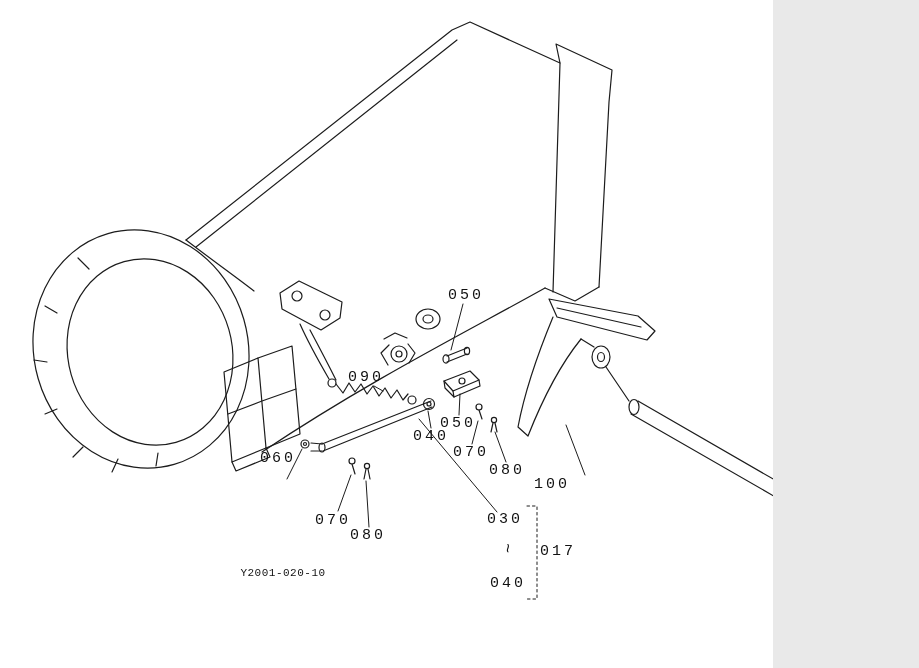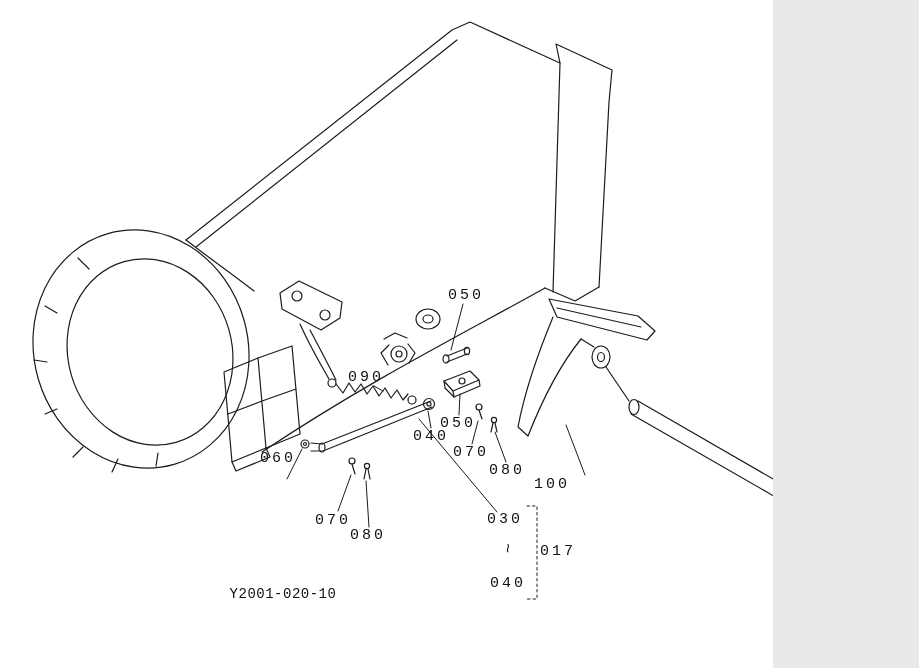--- a/index.html
+++ b/index.html
@@ -35,23 +35,23 @@
   #lab-080a{left:507px;top:470px}
   #lab-060{left:278px;top:458px}
   #lab-070b{left:333px;top:520px}
   #lab-080b{left:368px;top:535px}
   #lab-020{left:505px;top:519px}
   #lab-tilde{left:506px;top:548px;letter-spacing:0;font-size:17px;transform:translate(-50%,-50%) rotate(90deg)}
   #lab-010{left:558px;top:551px}
   #lab-040b{left:508px;top:583px}
   #lab-100{left:552px;top:484px}
   #drawing-code{
-    position:absolute;left:283px;top:594px;
+    position:absolute;left:283px;top:573px;
     transform:translate(-50%,-50%);
-    font-size:14px;letter-spacing:.5px;color:var(--text);white-space:nowrap;
+    font-size:11px;letter-spacing:.5px;color:var(--text);white-space:nowrap;
   }
 </style>
 </head>
 <body>
 
 <div class="stage">
 
   <svg width="919" height="668" viewBox="0 0 919 668">
     <g class="ink">
 

